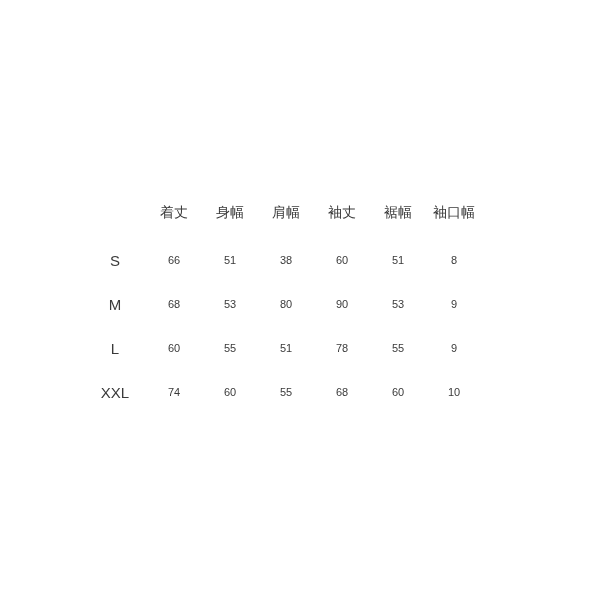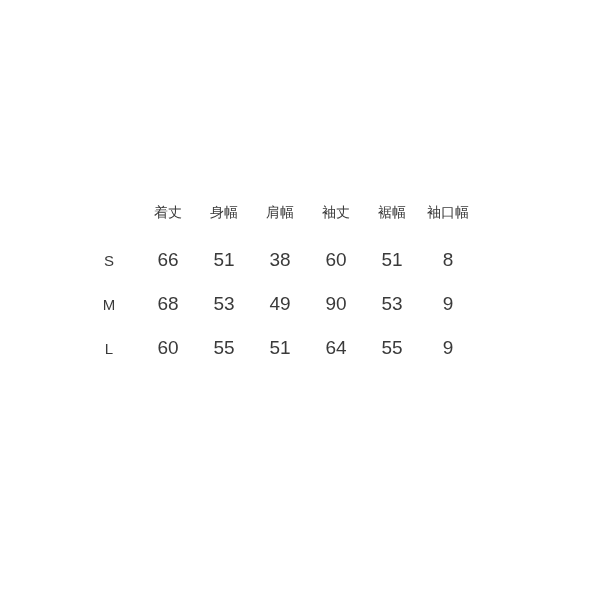--- a/index.html
+++ b/index.html
@@ -14,29 +14,29 @@
     overflow: hidden;
   }
   #page {
     position: relative;
     width: 600px;
     height: 600px;
     background: #ffffff;
   }
   #size-table {
     position: absolute;
-    left: 78px;
+    left: 84px;
     top: 200px;
     border-collapse: collapse;
     table-layout: fixed;
   }
   #size-table th,
   #size-table td {
     font-weight: normal;
-    font-size: 19px;
+    font-size: 11px;
     color: #3a3a3a;
     text-align: center;
     padding: 0;
     height: 32px;
     vertical-align: middle;
   }
   #size-table col.label-col { width: 62px; }
   #size-table col.data-col { width: 56px; }
   #size-table thead th {
     font-size: 14px;
@@ -85,29 +85,38 @@
         <td>51</td>
         <td>38</td>
         <td>60</td>
         <td>51</td>
         <td>8</td>
       </tr>
       <tr>
         <td class="row-label">M</td>
         <td>68</td>
         <td>53</td>
-        <td>49</td>
+        <td>80</td>
         <td>90</td>
         <td>53</td>
         <td>9</td>
       </tr>
       <tr>
         <td class="row-label">L</td>
         <td>60</td>
         <td>55</td>
         <td>51</td>
-        <td>64</td>
+        <td>78</td>
         <td>55</td>
         <td>9</td>
+      </tr>
+      <tr>
+        <td class="row-label">XXL</td>
+        <td>74</td>
+        <td>60</td>
+        <td>55</td>
+        <td>68</td>
+        <td>60</td>
+        <td>10</td>
       </tr>
     </tbody>
   </table>
 </div>
 
 </body></html>

